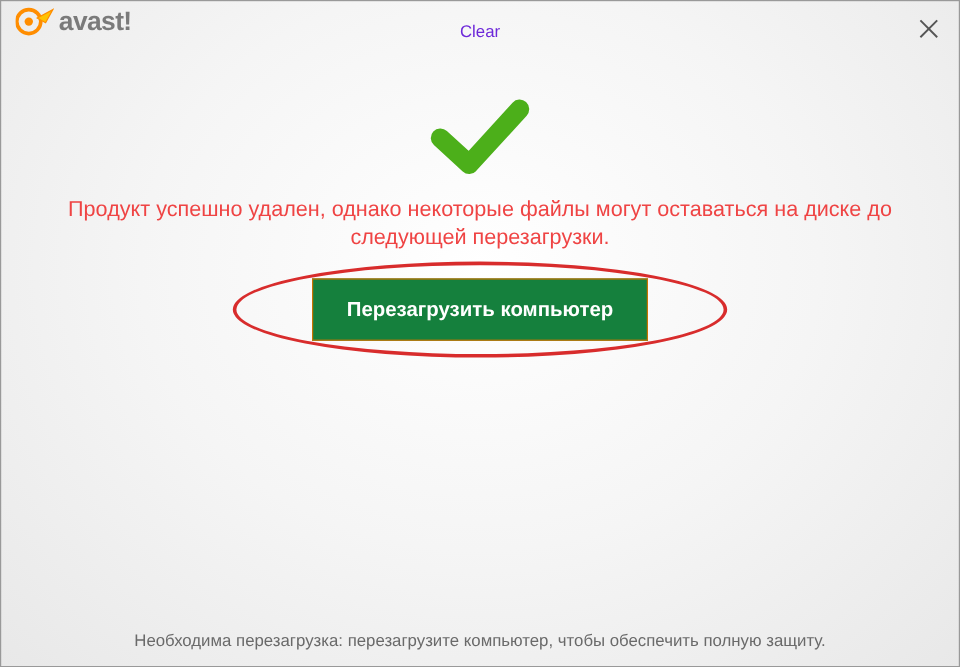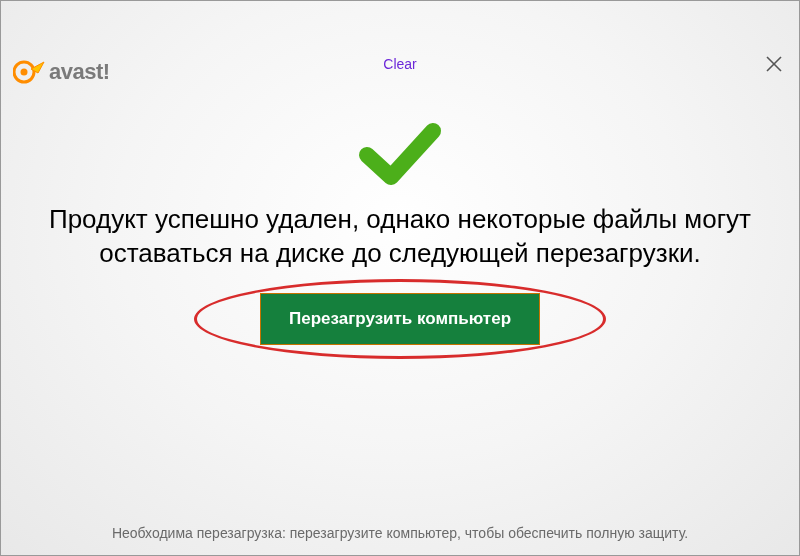--- a/index.html
+++ b/index.html
@@ -13,23 +13,22 @@
       background: radial-gradient(ellipse at center 40%, #ffffff 0%, #f5f5f5 50%, #e8e8e8 100%);
       font-family: Arial, Helvetica, sans-serif;
       position: relative;
       border: 1px solid #999;
       overflow: hidden;
     }
     .header {
       height: 48px;
       position: relative;
       display: flex;
-      align-items: flex-start;
+      align-items: flex-end;
       padding: 15px 12px;
-      margin-top: 40px;
     }
     .logo {
       display: flex;
       align-items: center;
     }
     .logo-icon {
       position: relative;
       width: 32px;
       height: 32px;
     }
@@ -64,22 +63,22 @@
       flex-direction: column;
       align-items: center;
       padding-top: 30px;
     }
     .check-icon {
       width: 90px;
       height: 70px;
     }
     .message {
       margin-top: 14px;
-      font-size: 26px;
-      color: #000000;
+      font-size: 18px;
+      color: #ef4444;
       text-align: center;
       line-height: 1.3;
       padding: 0 40px;
     }
     .button-wrap {
       position: relative;
       margin-top: 22px;
       display: inline-block;
     }
     .annotation-circle {

